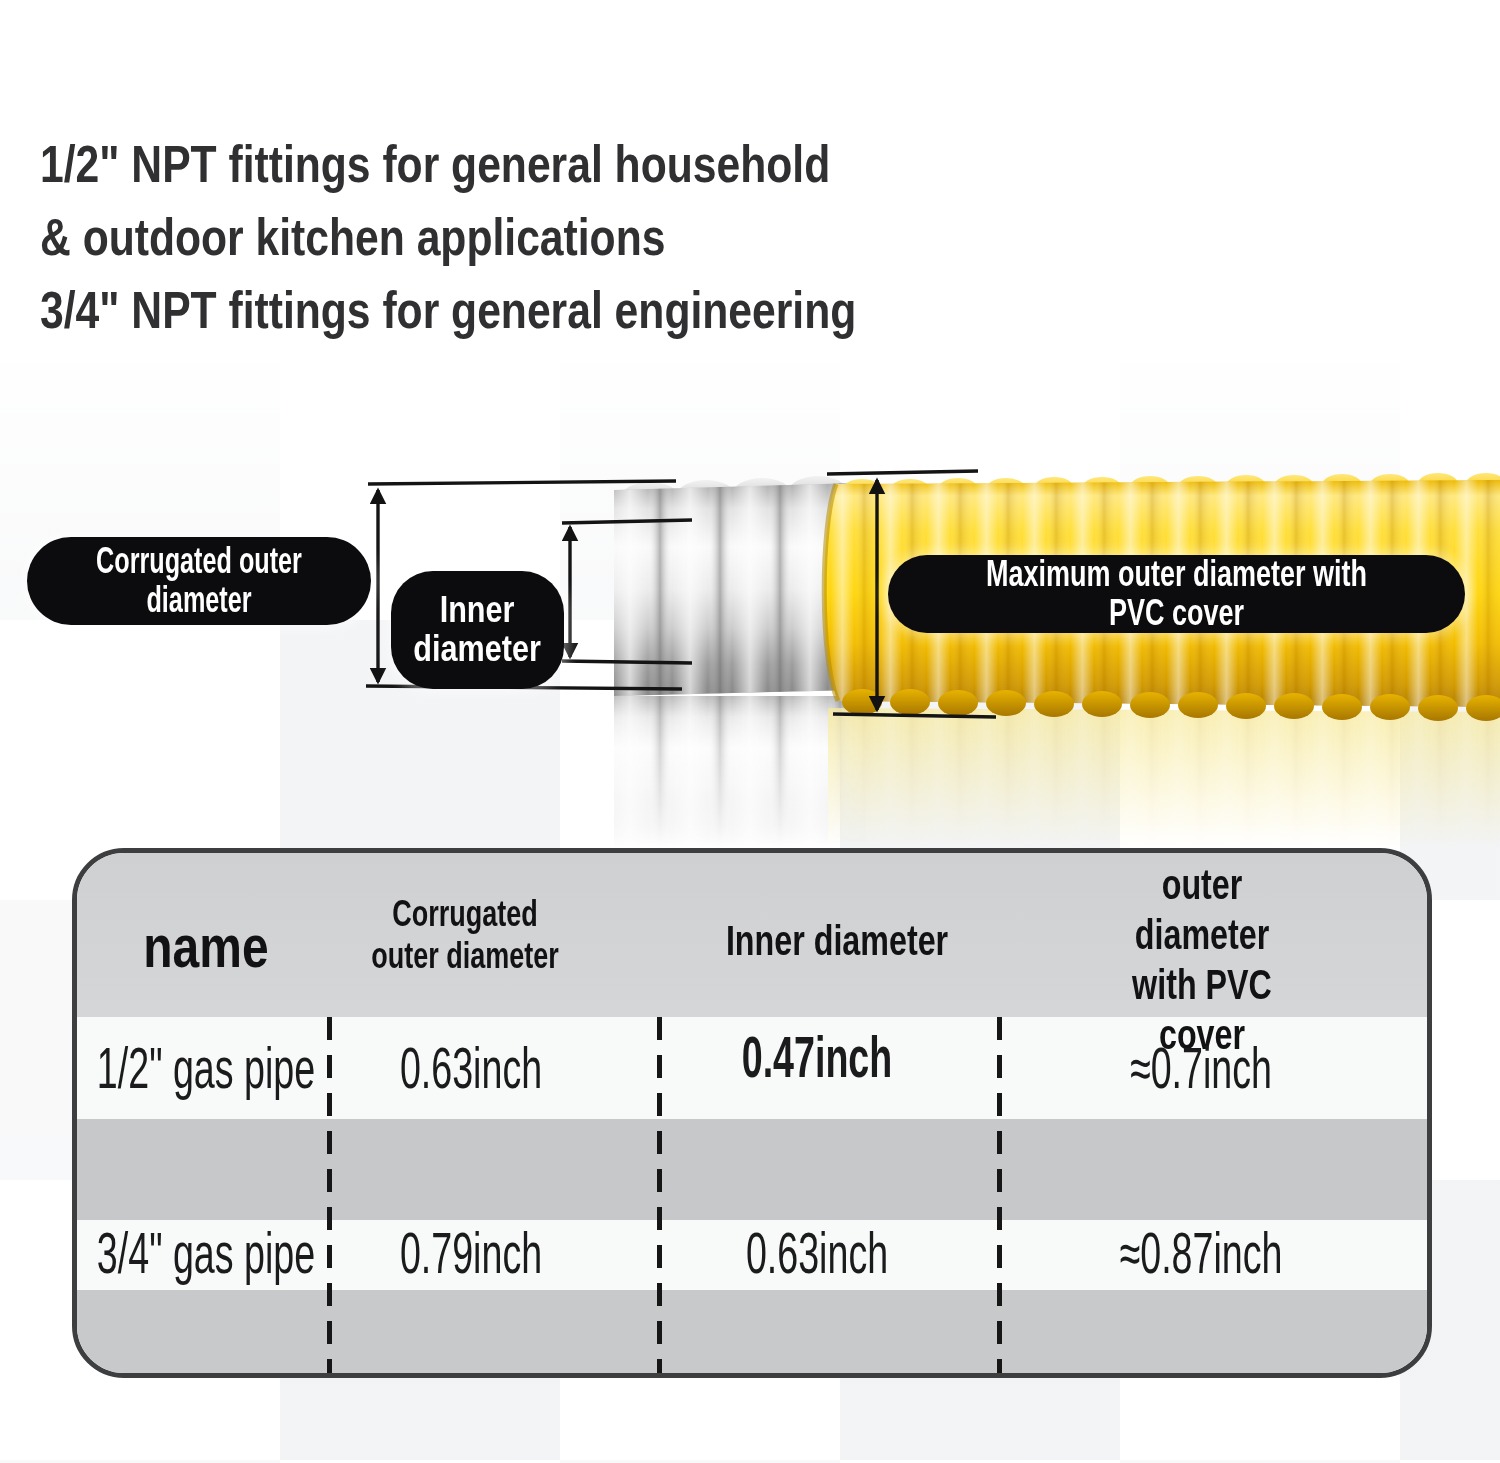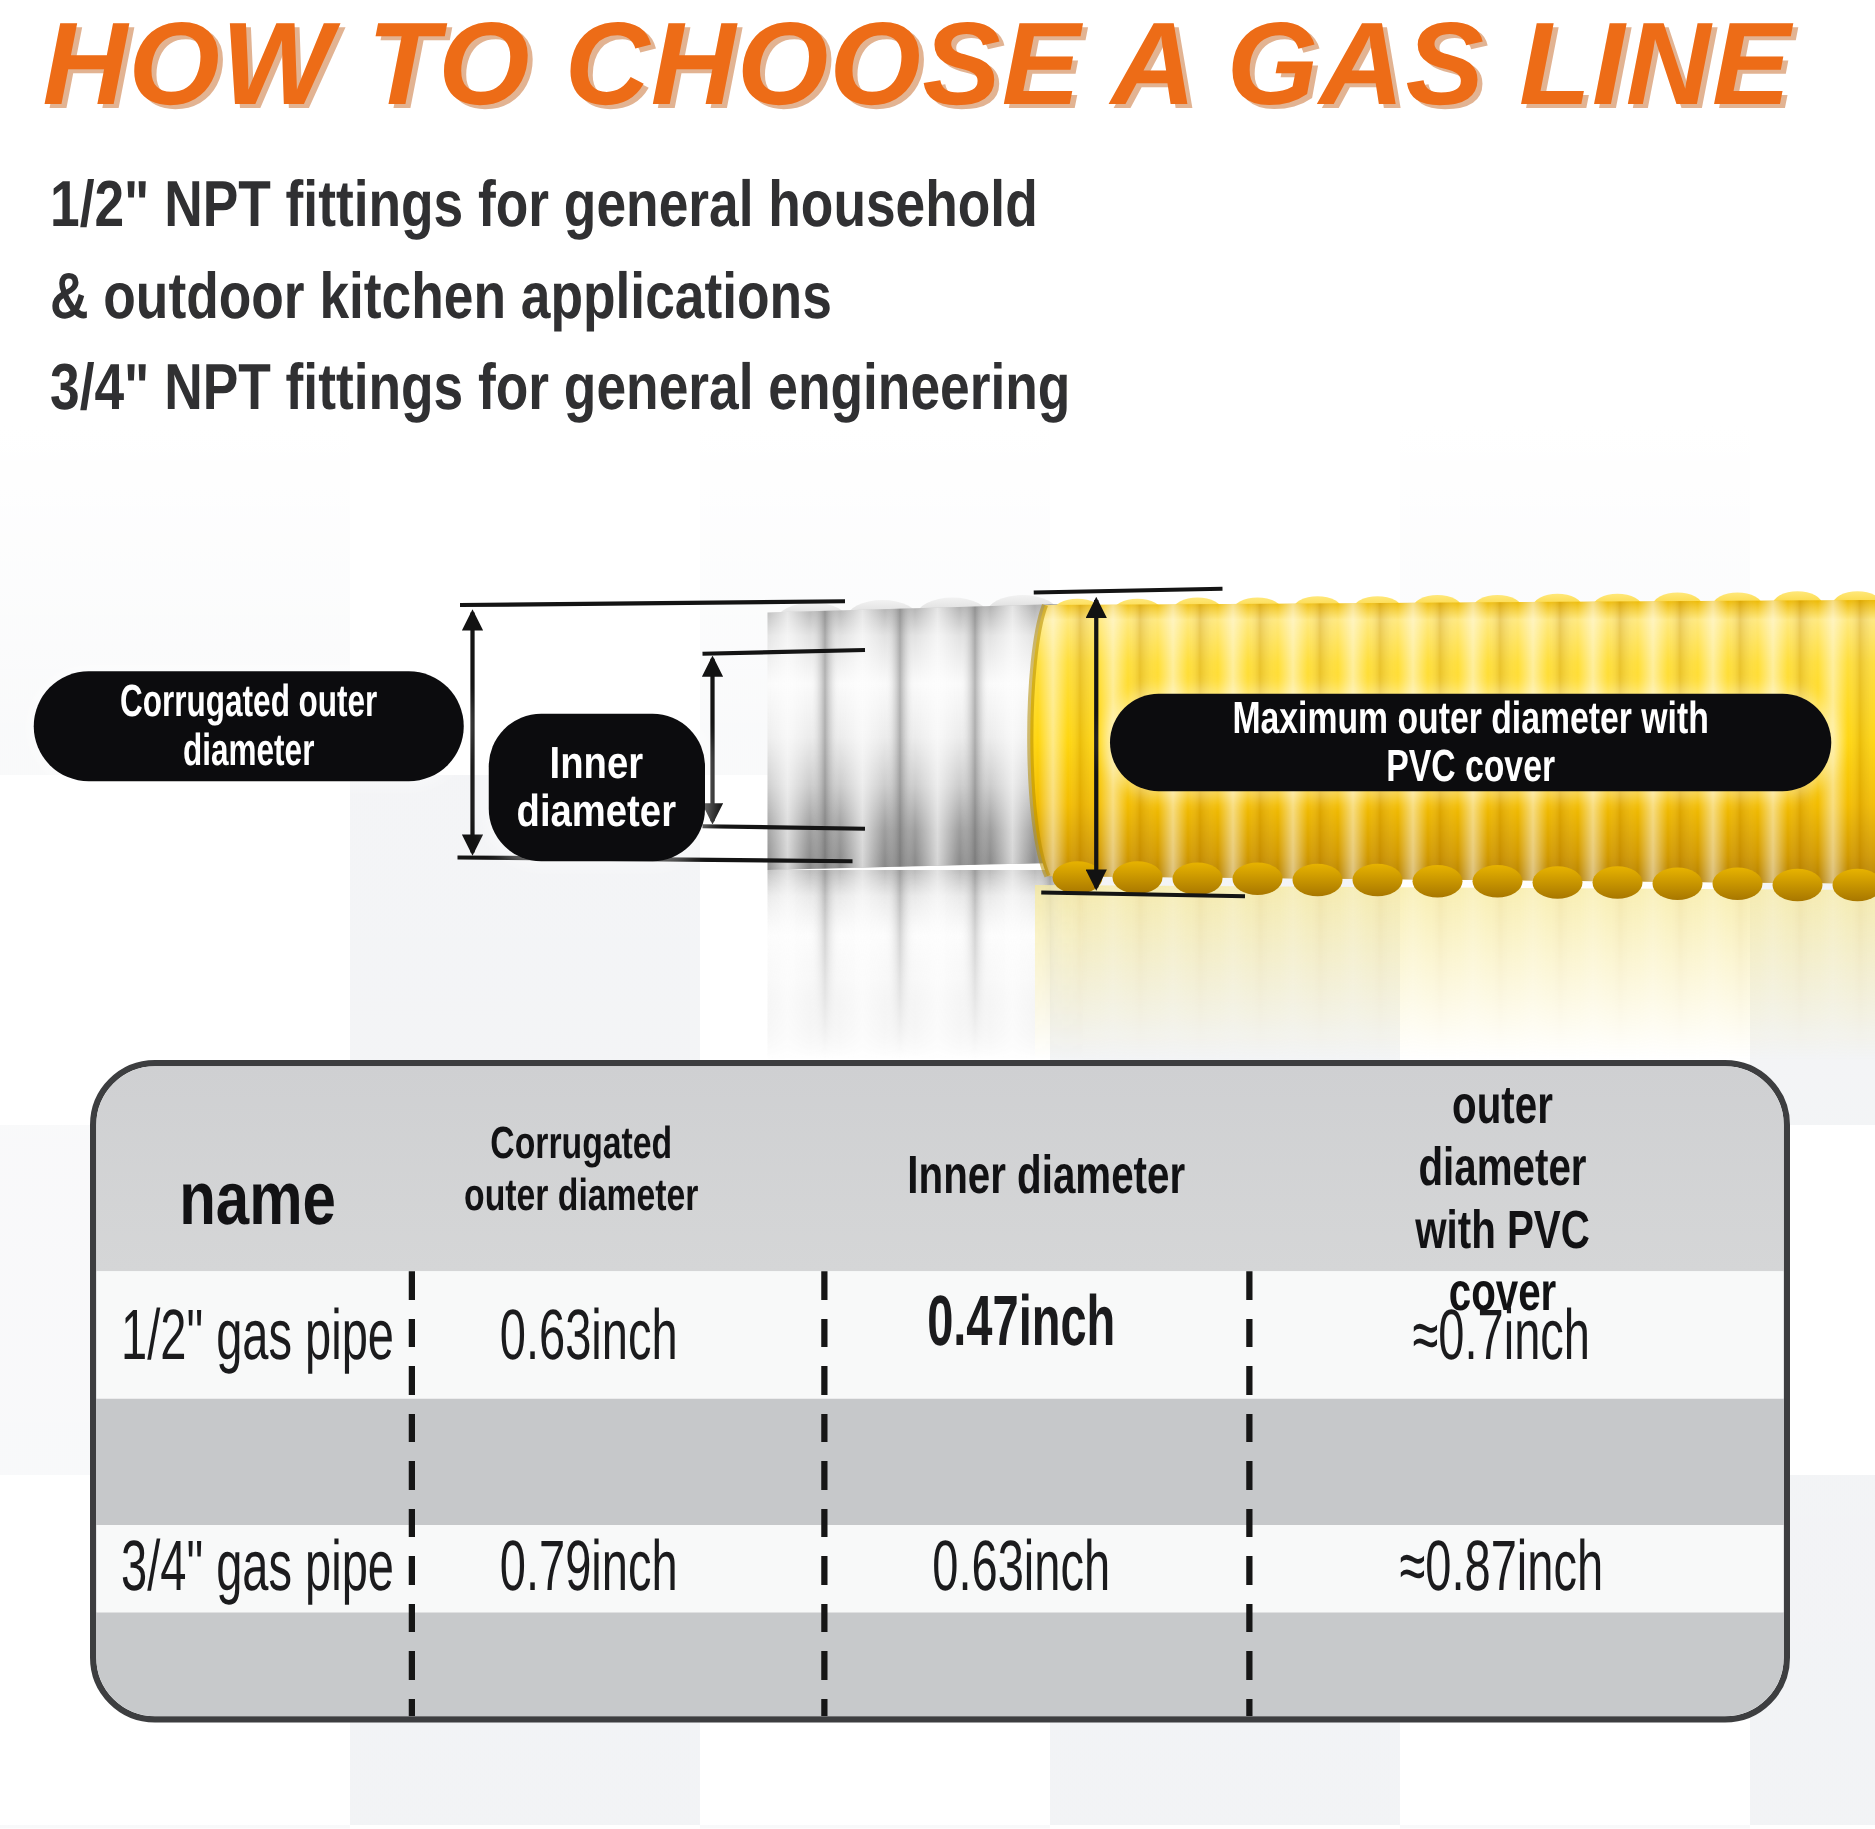--- a/index.html
+++ b/index.html
@@ -49,21 +49,20 @@
   .td{font-size:57px;font-weight:400;}
   .td > span{transform:scaleX(.66);}
 </style>
 </head>
 <body>
 
 <div class="page">
 
   <div class="bg-checker"></div>
 
-  <h1 class="title">HOW TO CHOOSE A GAS LINE</h1>
 
   <div class="subtitle">
     <div><span class="sqL">1/2" NPT fittings for general household</span></div>
     <div><span class="sqL">&amp; outdoor kitchen applications</span></div>
     <div><span class="sqL">3/4" NPT fittings for general engineering</span></div>
   </div>
 
   <svg class="pipe-svg" width="1500" height="500" viewBox="0 0 1500 500">
     <defs>
       <linearGradient id="steelV" x1="0" y1="0" x2="0" y2="1">
@@ -212,21 +211,21 @@
     <div class="band band-header"></div>
     <div class="band band-row1"></div>
     <div class="band band-stripe1"></div>
     <div class="band band-row2"></div>
     <div class="band band-stripe2"></div>
 
     <div class="divider d1"></div>
     <div class="divider d2"></div>
     <div class="divider d3"></div>
 
-    <div class="cell th th-name" style="left:129px;top:94px;margin-top:12px;"><span>name</span></div>
+    <div class="cell th th-name" style="left:129px;top:94px;"><span>name</span></div>
     <div class="cell th" style="left:388px;top:82px;font-size:36px;"><span>Corrugated
 outer diameter</span></div>
     <div class="cell th" style="left:760px;top:88px;font-size:43px;"><span>Inner diameter</span></div>
     <div class="cell th" style="left:1125px;top:82px;font-size:43px;"><span>Maximum outer
 diameter with PVC cover</span></div>
 
     <div class="cell td" style="left:129px;top:215px;"><span>1/2" gas pipe</span></div>
     <div class="cell td" style="left:394px;top:215px;"><span>0.63inch</span></div>
     <div class="cell td" style="left:740px;top:204px;font-weight:bold;"><span>0.47inch</span></div>
     <div class="cell td" style="left:1124px;top:215px;"><span>≈0.7inch</span></div>

